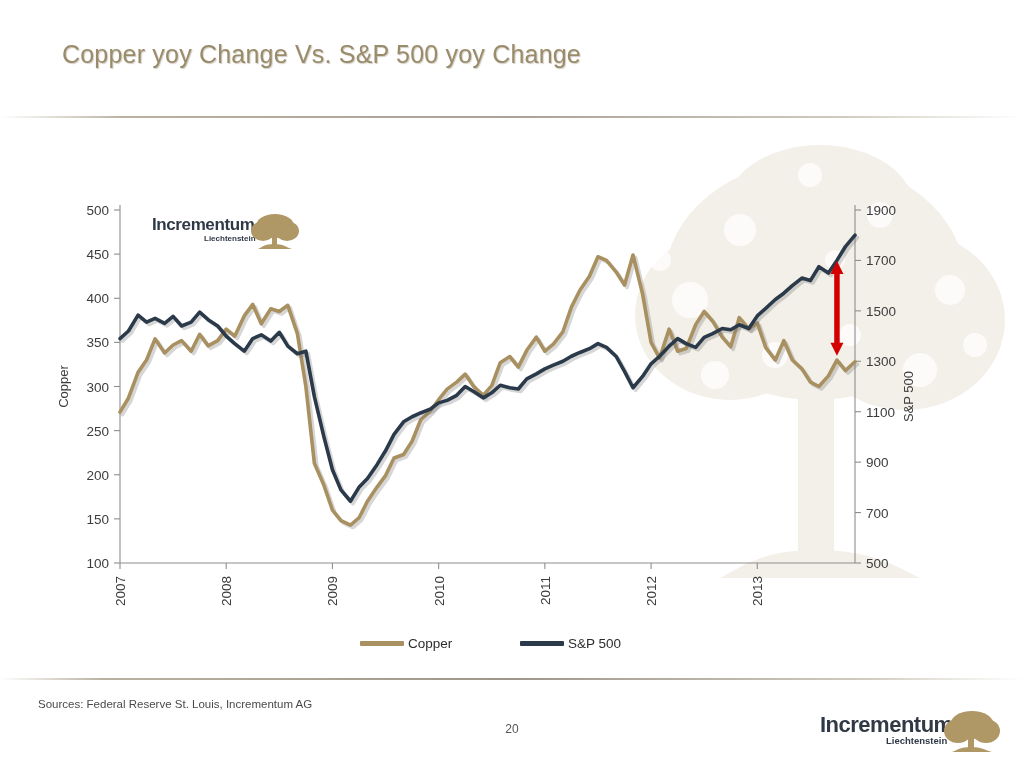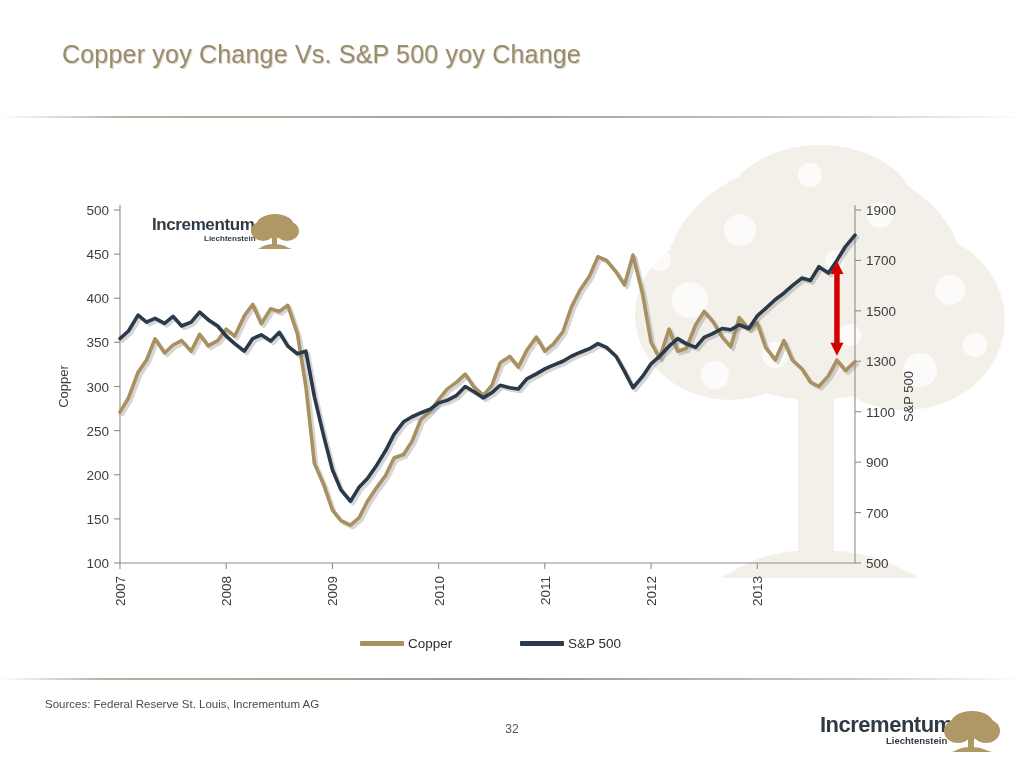--- a/index.html
+++ b/index.html
@@ -54,21 +54,20 @@
   .legend-label{font-size:13.5px;color:#2d2d2d;white-space:nowrap;}
 
   
   .logo-inplot{position:absolute;left:152px;top:210px;width:148px;height:44px;}
   .logo-footer{position:absolute;left:820px;top:706px;width:182px;height:48px;}
 
   
   .sources{
     position:absolute;left:38px;top:698px;font-size:11.5px;color:#4a4a4a;
     white-space:nowrap;
-    margin-left:7px;
   }
   .pagenum{
     position:absolute;left:0;top:722px;width:1024px;text-align:center;
     font-size:12px;color:#555;
   }
 </style>
 </head>
 <body>
 
 <div class="slide">
@@ -193,21 +192,21 @@
     </div>
     <div class="legend-item" id="leg1" style="left:160px;top:0px;">
       <span class="legend-swatch" id="sw1" style="background: rgb(43, 58, 74);"></span>
       <span class="legend-label">S&amp;P 500</span>
     </div>
   </div>
 
   <div class="hr-bottom"></div>
 
   <div class="sources">Sources: Federal Reserve St. Louis, Incrementum AG</div>
-  <div class="pagenum">32</div>
+  <div class="pagenum">20</div>
 
   <div class="logo-footer">
     <svg width="182" height="48" viewBox="0 0 182 48">
       <text x="0" y="26" font-family="Liberation Sans, sans-serif" font-size="22" font-weight="bold" fill="#2f3a46" letter-spacing="-0.5">Incrementum</text>
       <text x="66" y="38" font-family="Liberation Sans, sans-serif" font-size="9.5" font-weight="bold" fill="#2f3a46">Liechtenstein</text>
       <g fill="#b09766">
         <ellipse cx="152" cy="19" rx="22" ry="14"></ellipse>
         <ellipse cx="138" cy="25" rx="14" ry="12"></ellipse>
         <ellipse cx="166" cy="25" rx="14" ry="12"></ellipse>
         <rect x="148" y="29" width="6" height="14"></rect>

